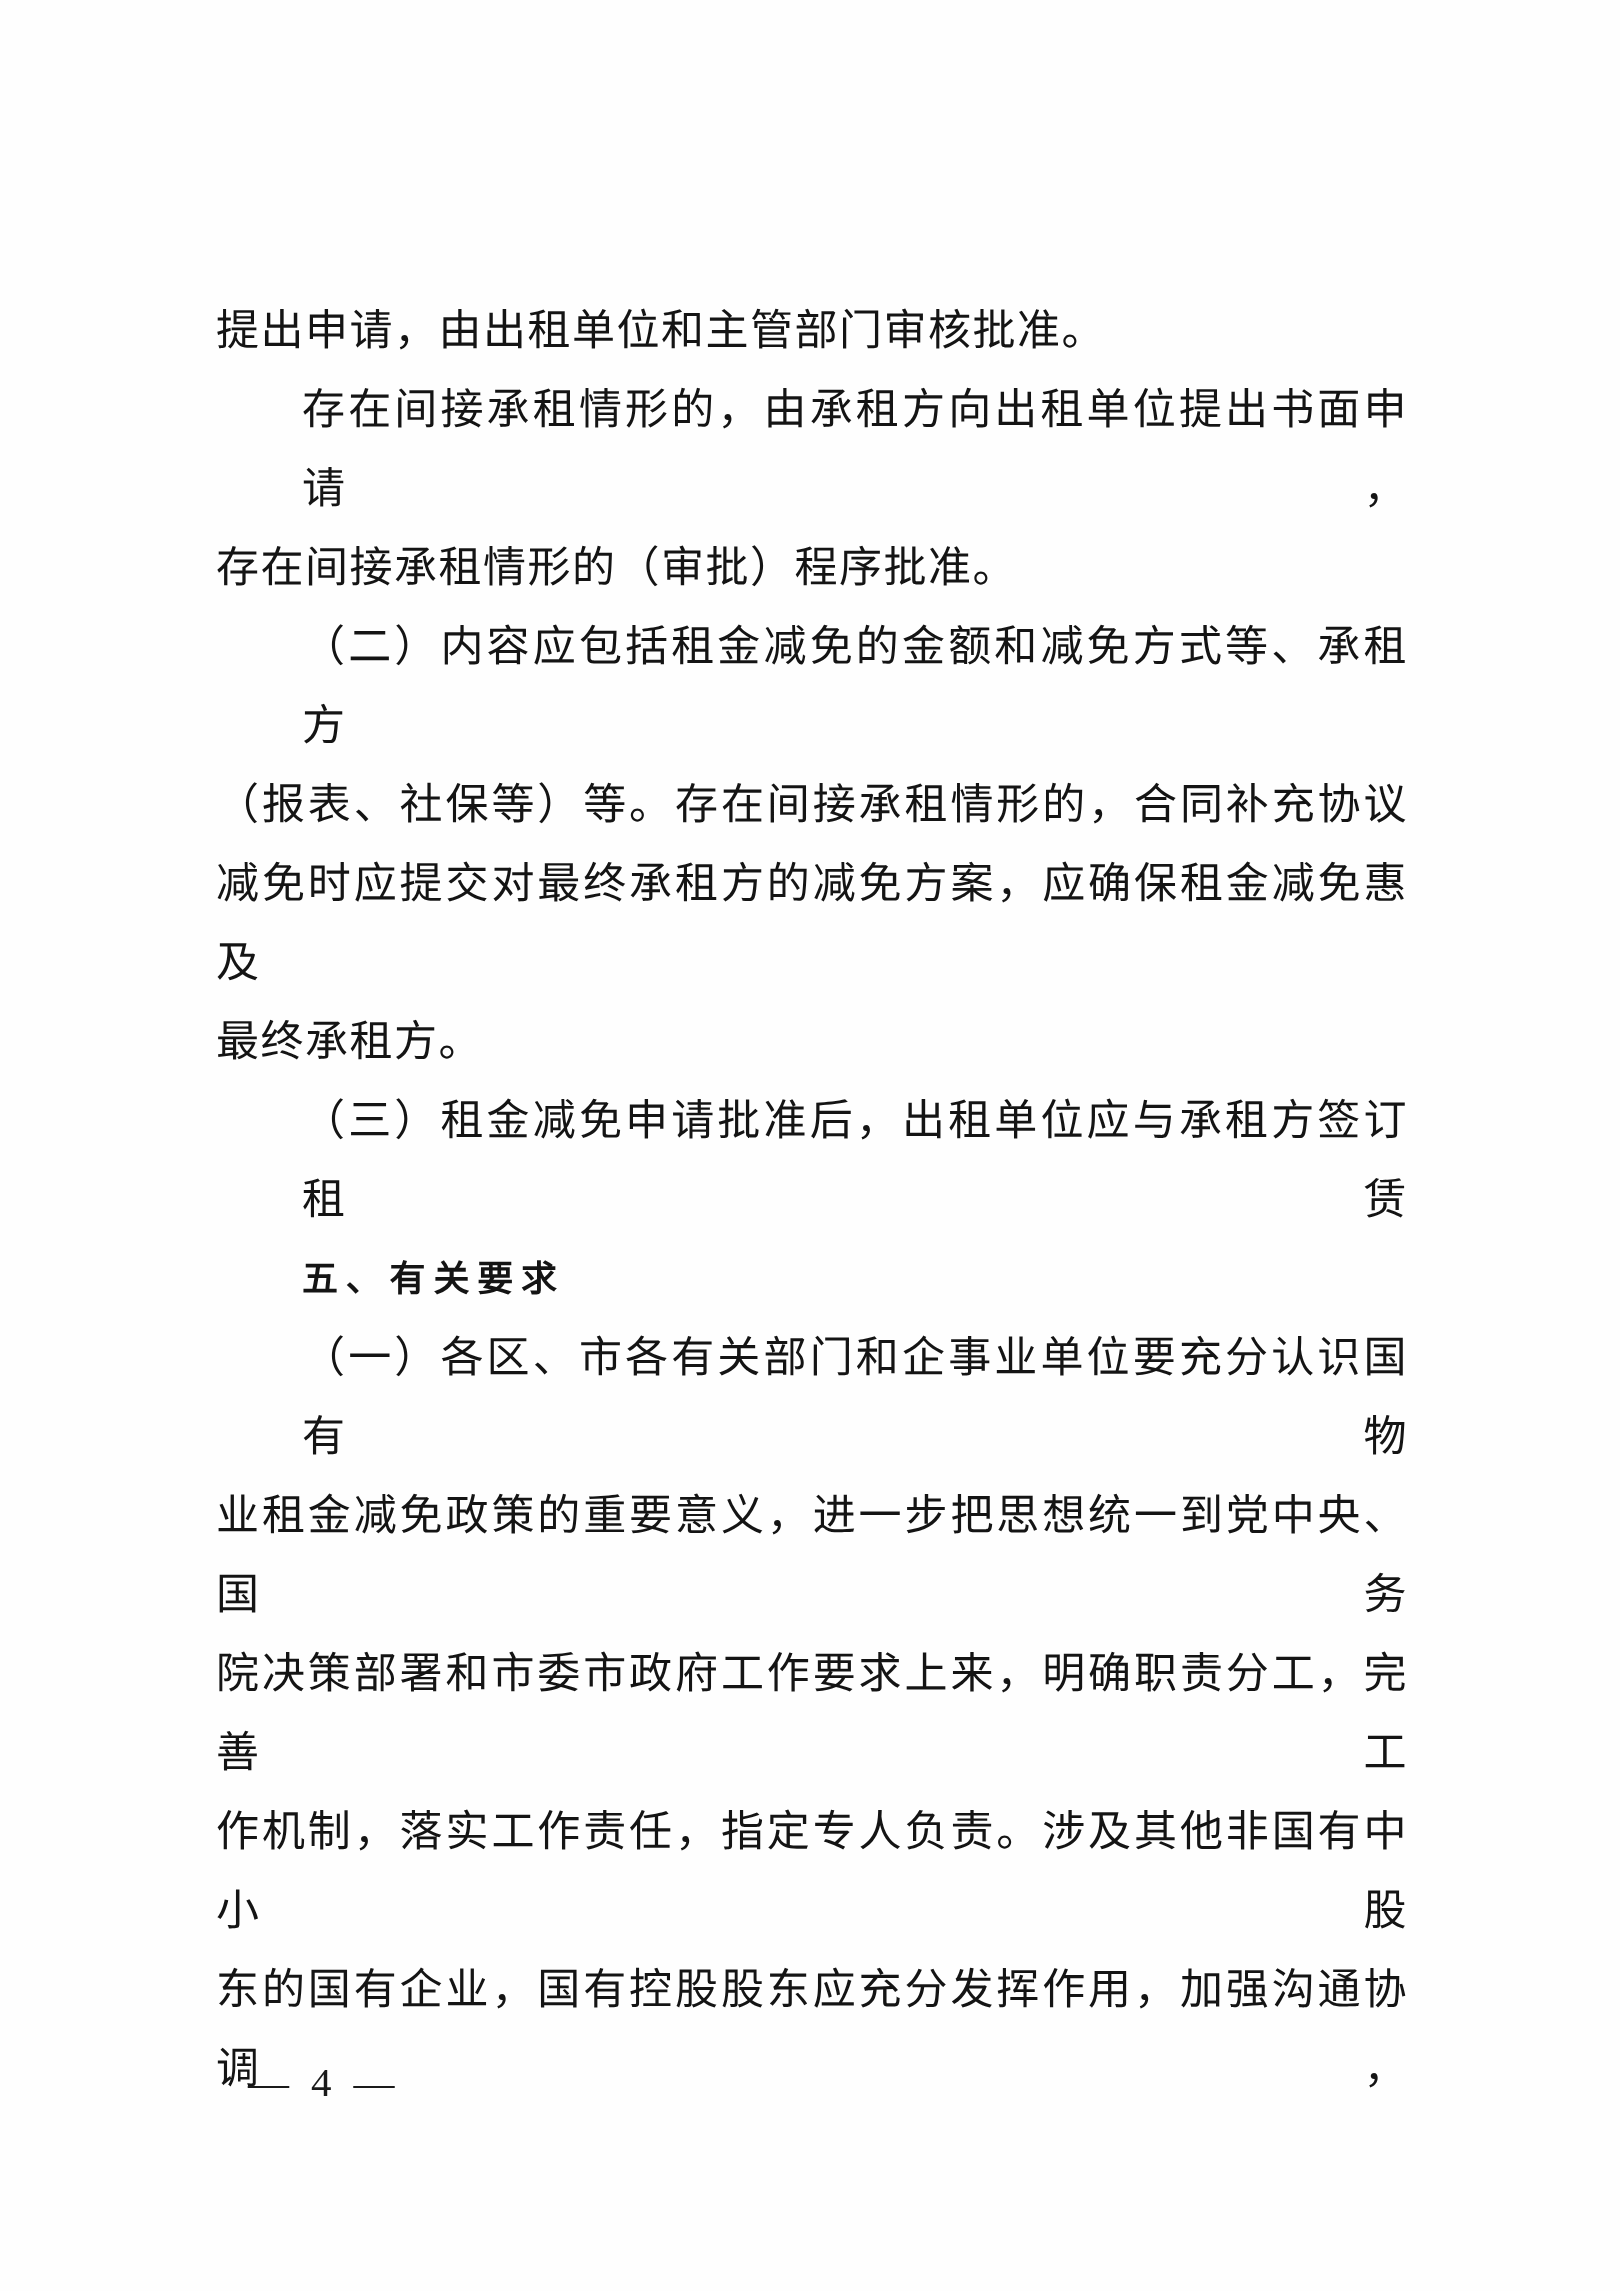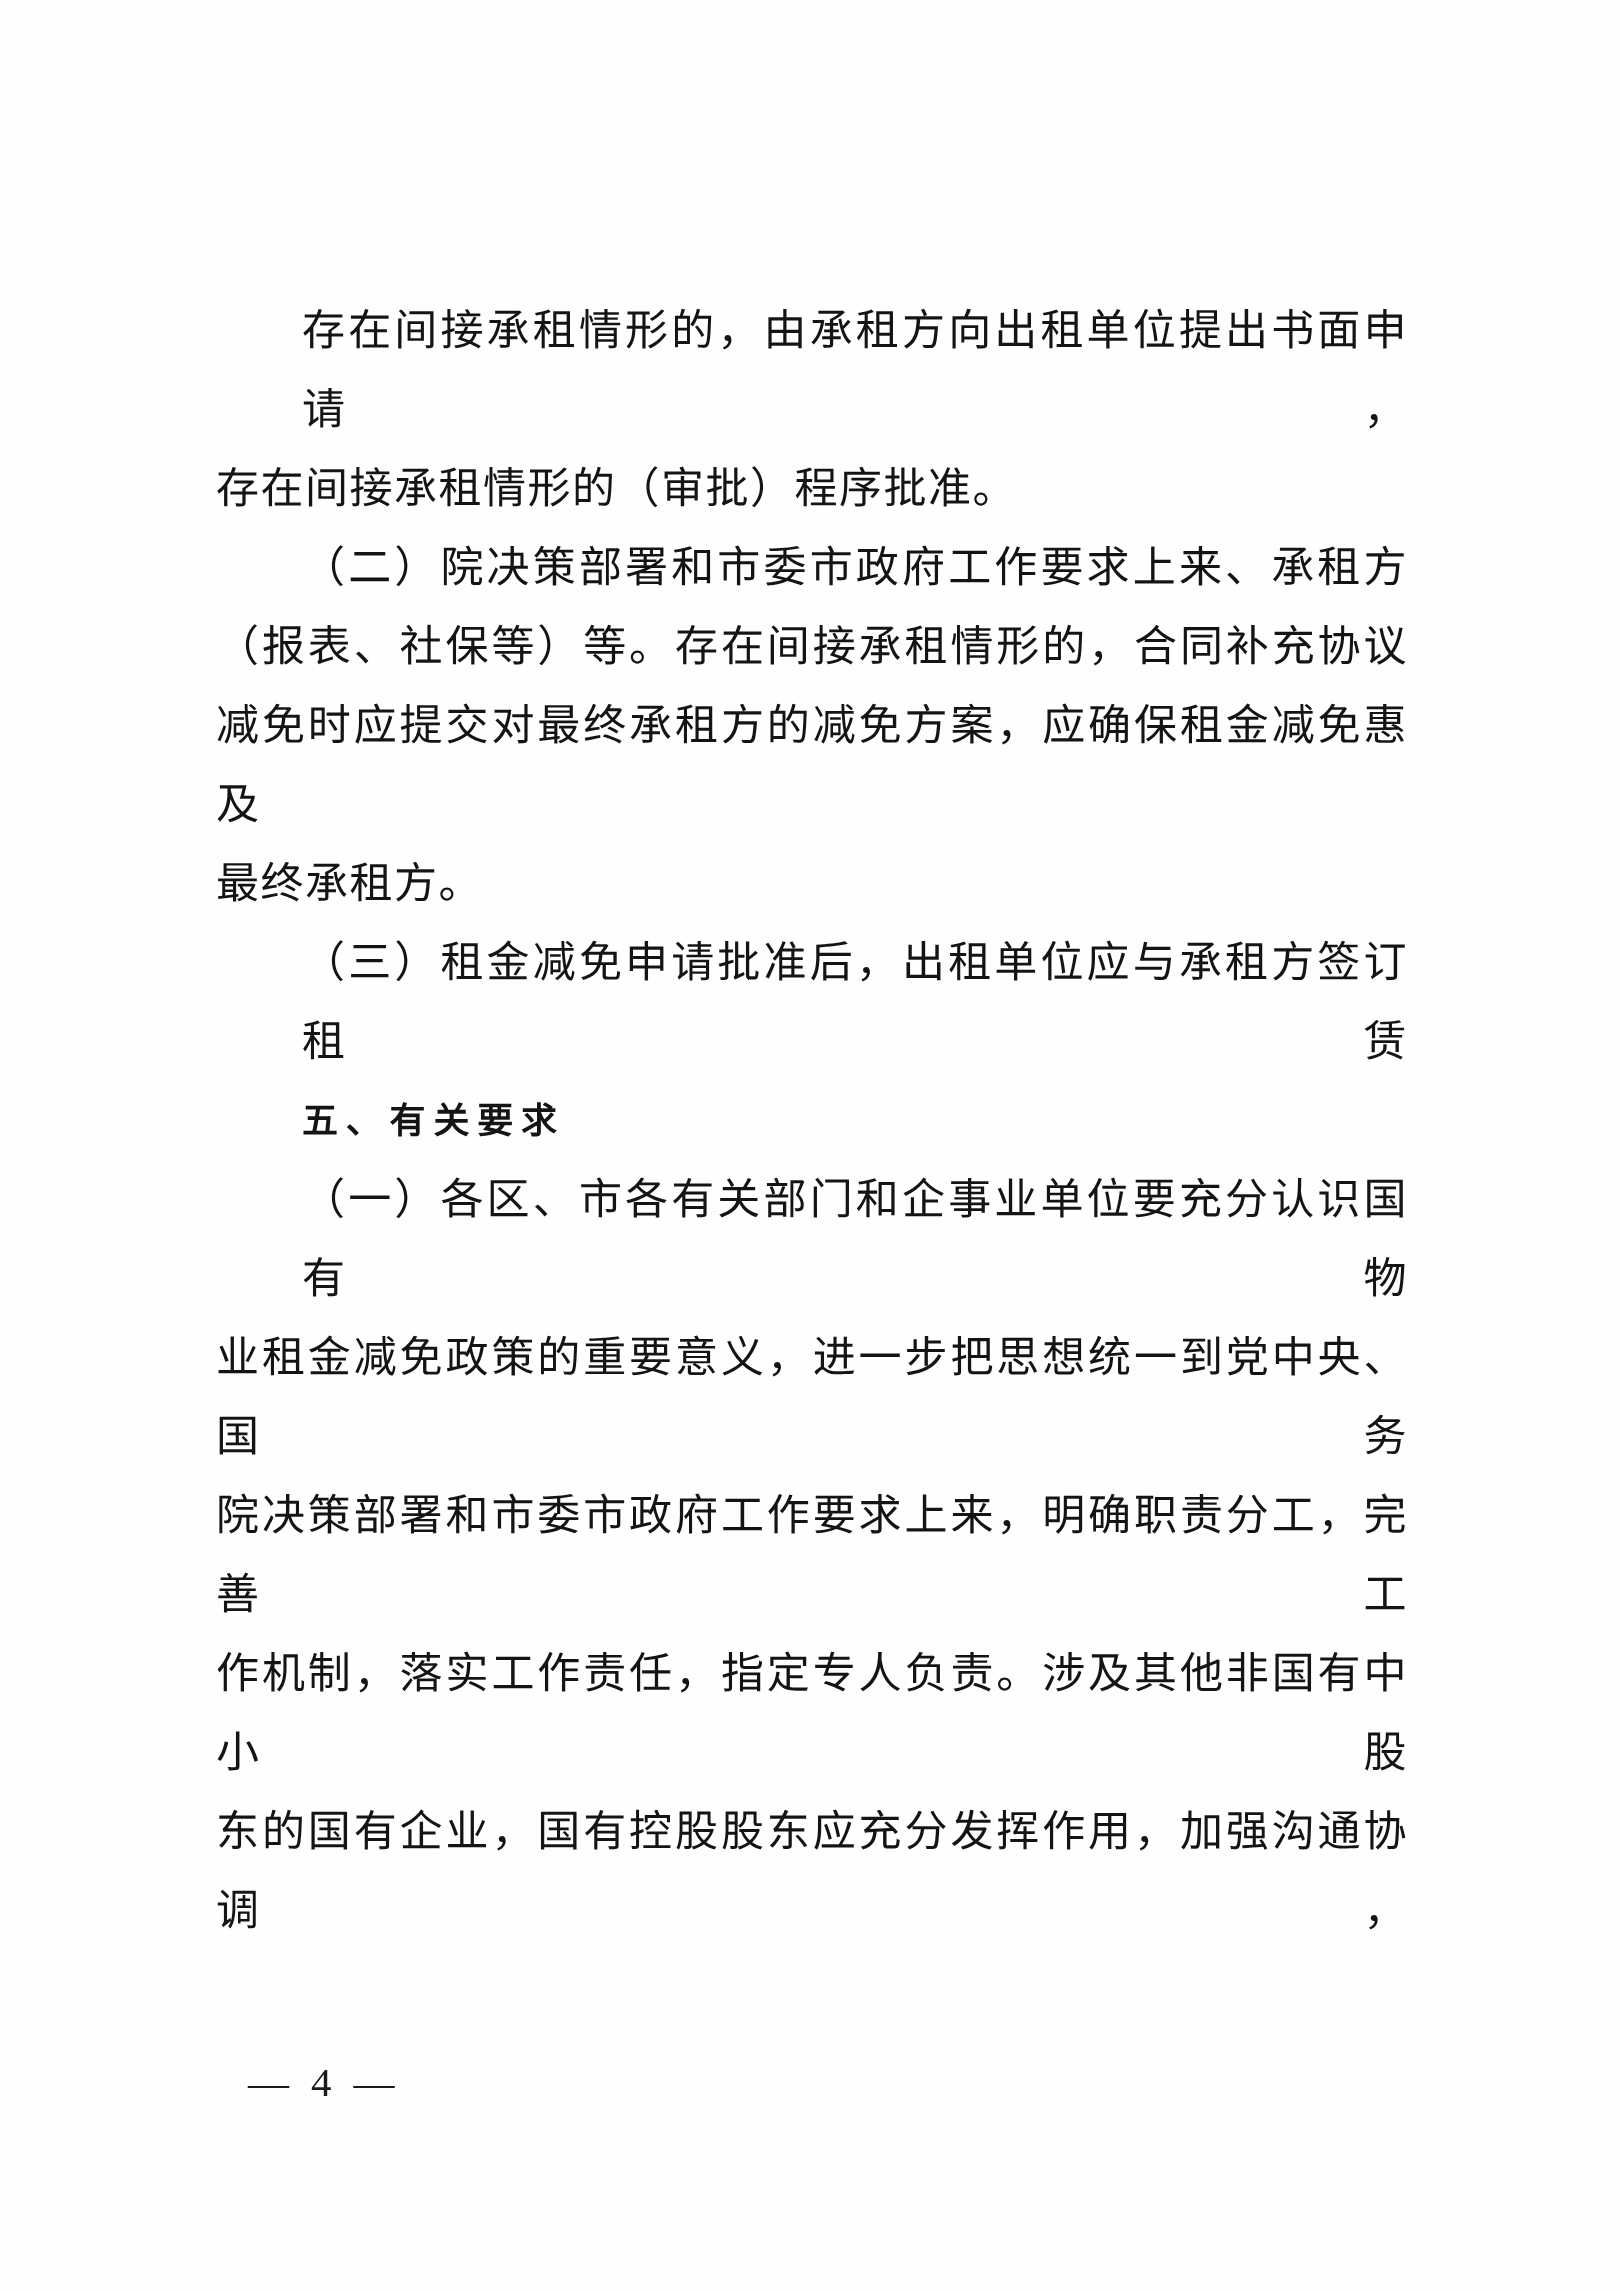--- a/index.html
+++ b/index.html
@@ -54,23 +54,24 @@
     font-size: 41px;
     letter-spacing: 5.9px;
     color: #1a1a1a;
   }
 </style>
 </head>
 <body>
 
 <div class="page">
   <main class="body-text">
+      <p class="line">提出申请，由出租单位和主管部门审核批准。</p>
       <p class="line indent justify">存在间接承租情形的，由承租方向出租单位提出书面申请，</p>
       <p class="line">存在间接承租情形的（审批）程序批准。</p>
-      <p class="line indent justify">（二）院决策部署和市委市政府工作要求上来、承租方</p>
+      <p class="line indent justify">（二）内容应包括租金减免的金额和减免方式等、承租方</p>
       <p class="line justify">（报表、社保等）等。存在间接承租情形的，合同补充协议</p>
       <p class="line justify">减免时应提交对最终承租方的减免方案，应确保租金减免惠及</p>
       <p class="line">最终承租方。</p>
       <p class="line indent justify">（三）租金减免申请批准后，出租单位应与承租方签订租赁</p>
       <p class="line indent bold">五、有关要求</p>
       <p class="line indent justify">（一）各区、市各有关部门和企事业单位要充分认识国有物</p>
       <p class="line justify">业租金减免政策的重要意义，进一步把思想统一到党中央、国务</p>
       <p class="line justify">院决策部署和市委市政府工作要求上来，明确职责分工，完善工</p>
       <p class="line justify">作机制，落实工作责任，指定专人负责。涉及其他非国有中小股</p>
       <p class="line justify">东的国有企业，国有控股股东应充分发挥作用，加强沟通协调，</p>

